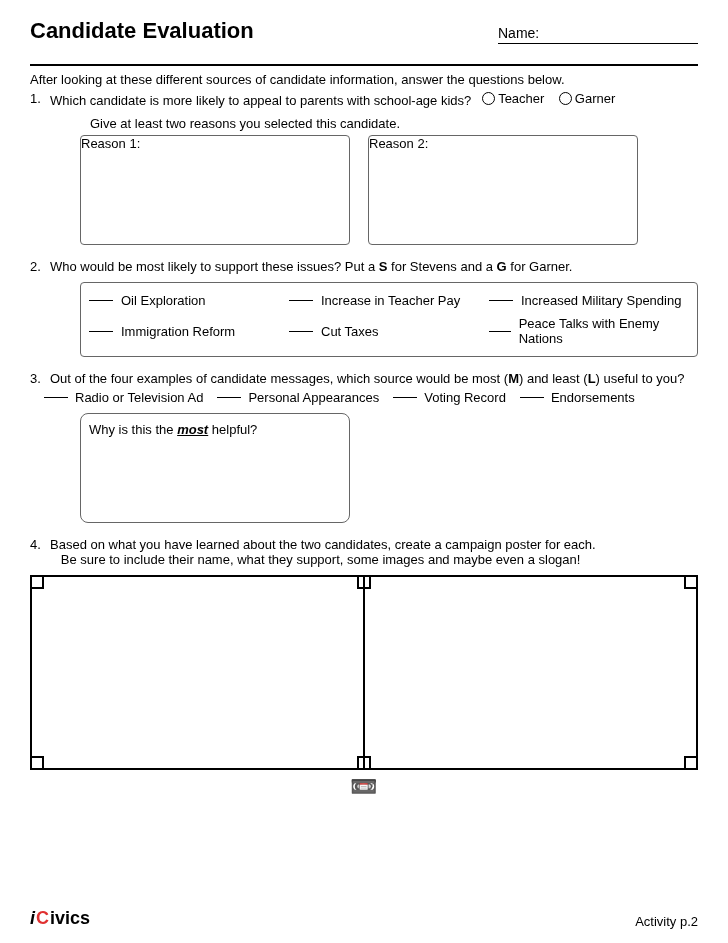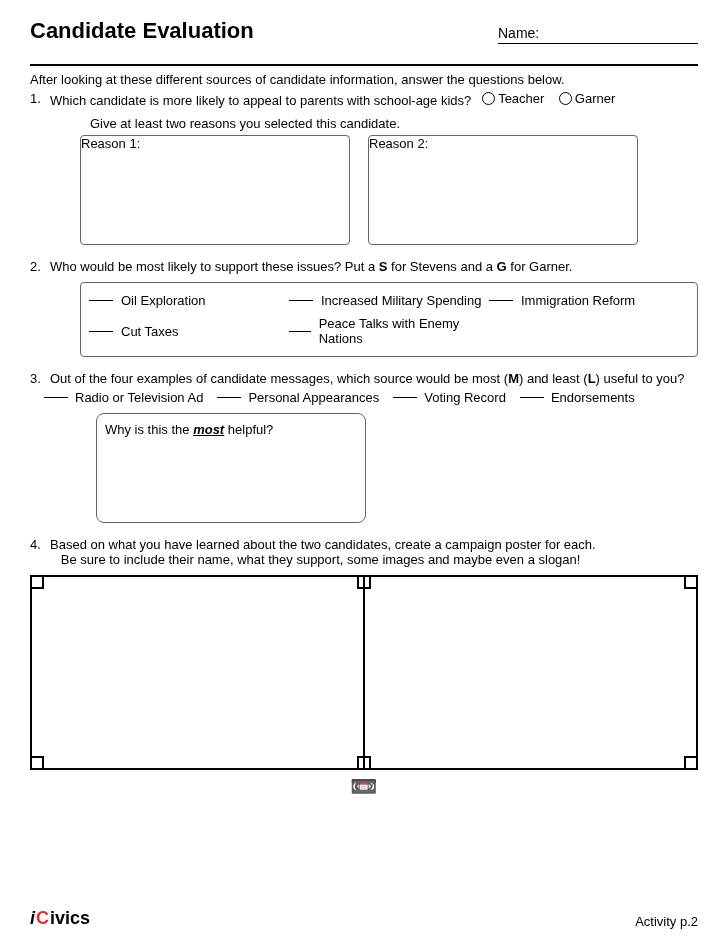--- a/index.html
+++ b/index.html
@@ -110,21 +110,21 @@
       flex-wrap: nowrap;
     }
     .source-item {
       display: flex;
       align-items: center;
       gap: 3px;
     }
     .helpful-boxes-row {
       display: flex;
       gap: 18px;
-      margin-left: 66px;
+      margin-left: 50px;
       margin-top: 4px;
     }
     .helpful-box {
       border: 1.5px solid #666;
       border-radius: 8px;
       width: 270px;
       height: 110px;
       padding: 8px;
       font-size: 13px;
     }
@@ -254,20 +254,24 @@
       Who would be most likely to support these issues? Put a <b>S</b> for Stevens and a <b>G</b> for Garner.
     </span>
   </div>
   <div class="issues-box">
     <div class="issue-item">
       <span class="blank-line"></span>
       <span>Oil Exploration</span>
     </div>
     <div class="issue-item">
       <span class="blank-line"></span>
+      <span>Increase in Teacher Pay</span>
+    </div>
+    <div class="issue-item">
+      <span class="blank-line"></span>
       <span>Increased Military Spending</span>
     </div>
     <div class="issue-item">
       <span class="blank-line"></span>
       <span>Immigration Reform</span>
     </div>
     <div class="issue-item">
       <span class="blank-line"></span>
       <span>Cut Taxes</span>
     </div>

